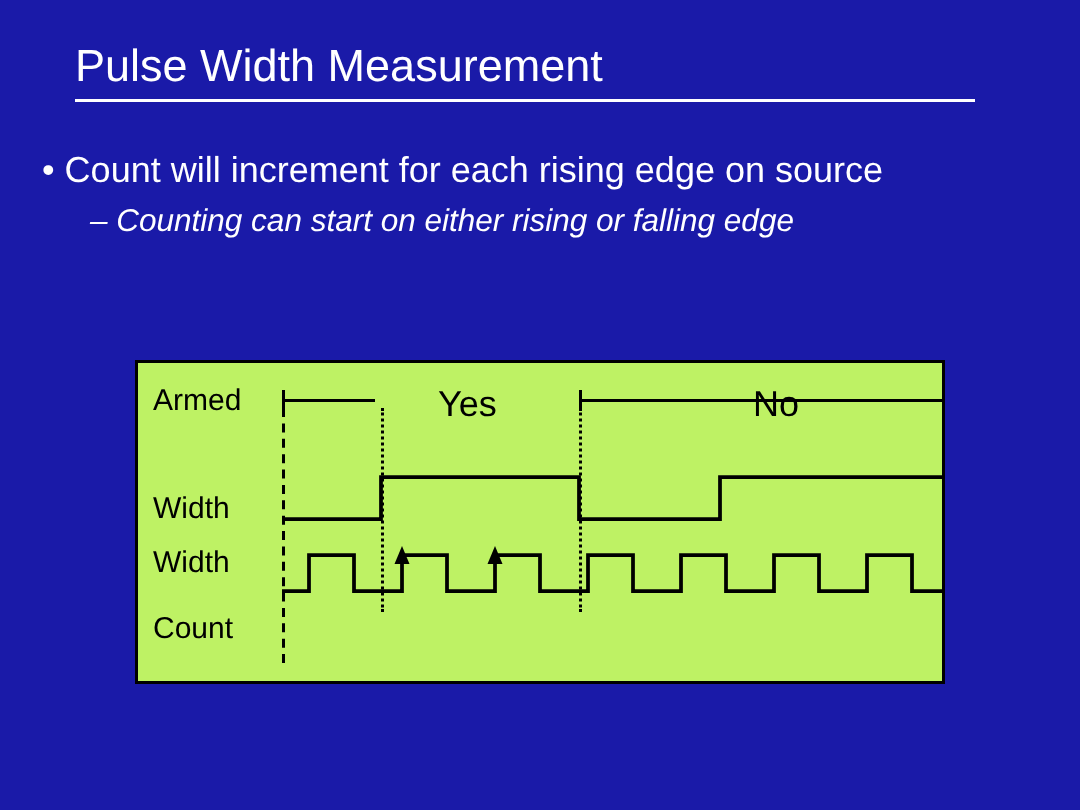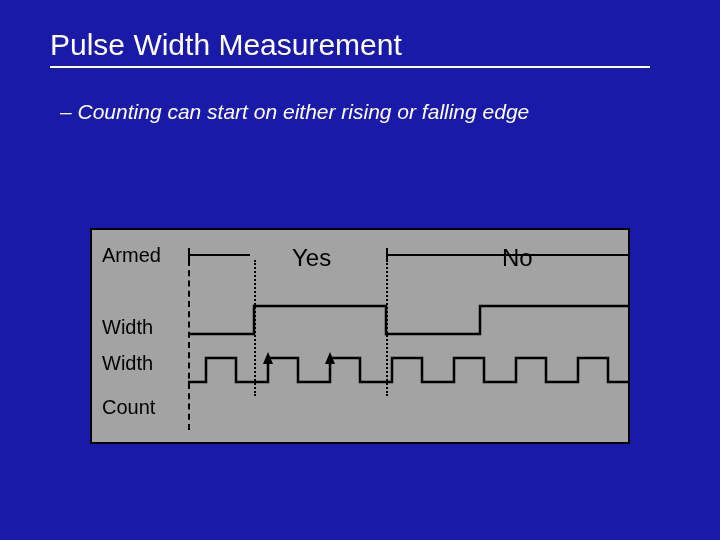--- a/index.html
+++ b/index.html
@@ -50,24 +50,24 @@
   }
   .bullet-dot::before {
     content: "• ";
   }
   .dash::before {
     content: "– ";
   }
   .diagram {
     position: absolute;
     left: 90px;
-    top: 228px;
+    top: 240px;
     width: 540px;
     height: 216px;
-    background: #a3a3a3;
+    background: #bef264;
     border: 2px solid #000;
   }
   .row-label {
     position: absolute;
     left: 10px;
     font-size: 20px;
     color: #000;
   }
   .lab-armed  { top: 14px; }
   .lab-gate   { top: 86px; }
@@ -123,20 +123,21 @@
 </style>
 </head>
 <body>
 
 <div class="title-wrap">
   <div class="title">Pulse Width Measurement</div>
   <div class="title-underline"></div>
 </div>
 
 <div class="bullets">
+  <div class="b1 bullet-dot">Count will increment for each rising edge on source</div>
   <div class="b1-sub dash">Counting can start on either rising or falling edge</div>
 </div>
 
 <div class="diagram">
   <div class="row-label lab-armed">Armed</div>
   <div class="row-label lab-gate">Width</div>
   <div class="row-label lab-source">Width</div>
   <div class="row-label lab-count">Count</div>
 
   <div class="armed-bar-left"></div>

